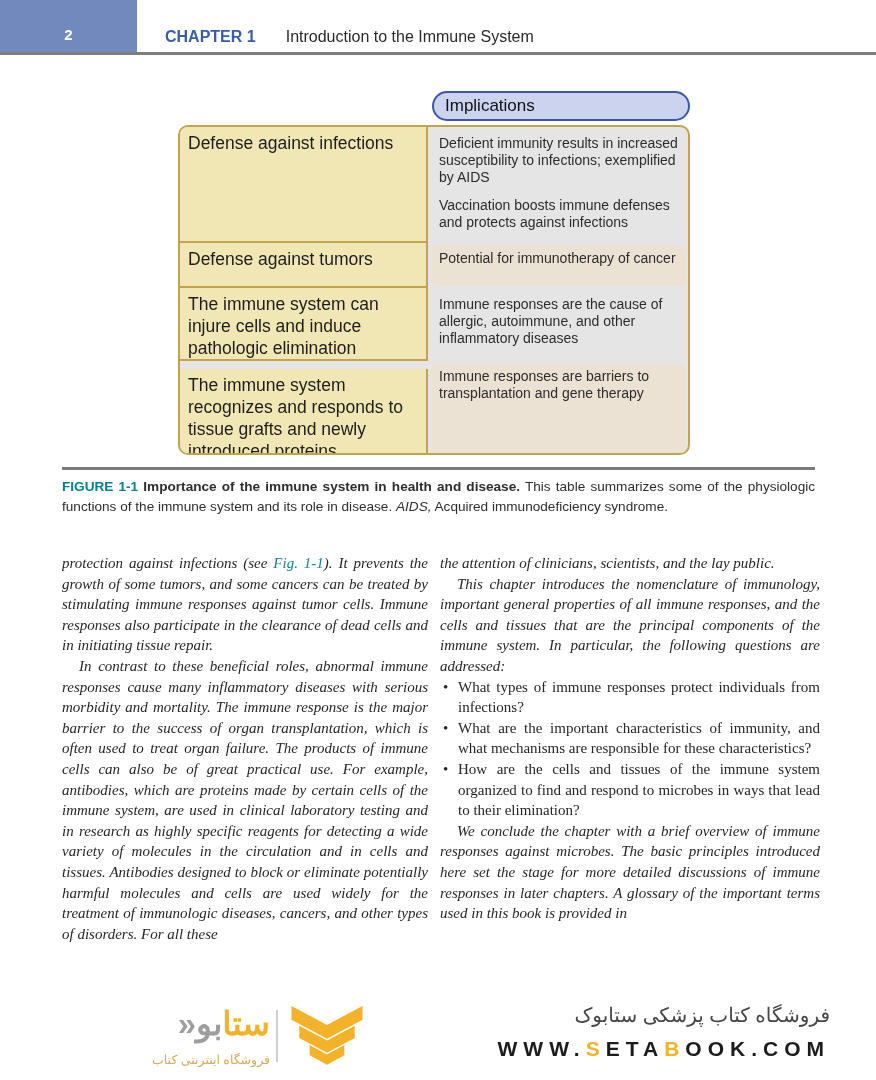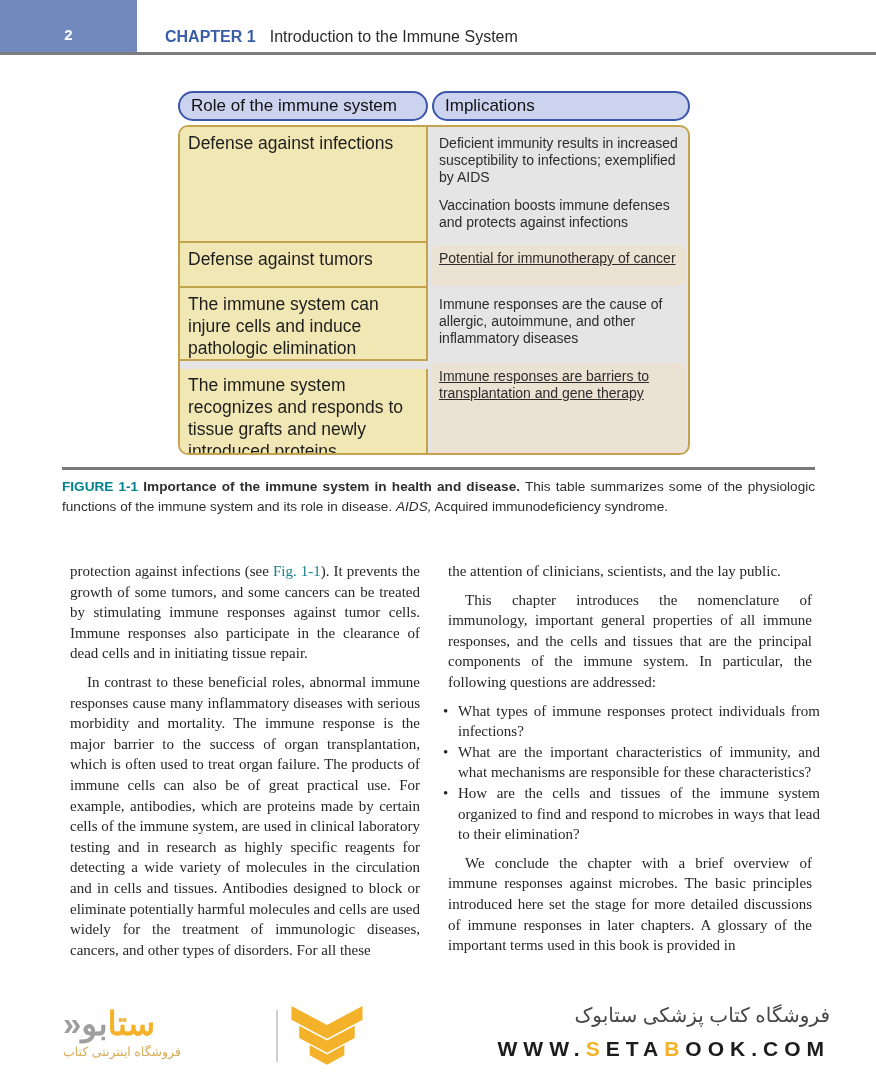--- a/index.html
+++ b/index.html
@@ -12,21 +12,21 @@
 
   
   .pagenum-box {
     position:absolute; left:0; top:0; width:137px; height:52px;
     background:#7289bd; color:#fff; font-weight:bold; font-size:15px;
     display:flex; align-items:flex-end; justify-content:center; padding-bottom:9px;
   }
   .chapter-line {
     position:absolute; left:165px; top:28px; font-size:16px; white-space:nowrap;
   }
-  .chapter-label { color:#3a5da8; font-weight:bold; margin-right:14px; }
+  .chapter-label { color:#3a5da8; font-weight:bold; margin-right:30px; }
   .chapter-title { color:#2a2a2a; }
   .header-rule { position:absolute; left:0; top:52px; width:876px; height:3px; background:#7d7d7d; }
 
   
   .pill {
     position:absolute; top:91px; height:30px;
     background:#ccd3ef; border:2px solid #3b56aa; border-radius:15px;
     font-size:17px; color:#111; line-height:26px; padding-left:11px;
     white-space:nowrap; overflow:hidden;
   }
@@ -41,60 +41,60 @@
   }
   .lcell {
     background:#f1e7b4; border-right:2px solid #c3a34c; border-bottom:2px solid #c3a34c;
     padding:5px 6px 0 8px; font-size:17.5px; line-height:1.26; color:#1d1d1d;
   }
   .lcell.last { border-bottom:none;margin-top:8px; }
   .rcell { padding:2px 3px; font-size:14px; line-height:1.22; color:#2c2c2c; }
   .rcell .plain { padding:6px 6px 0 8px; }
   .rcell .plain p { margin:0 0 11px 0; }
   .rcell .beige {
-    background:#ece2d4; border-radius:6px; height:100%; padding:5px 6px 0 8px;text-decoration:underline;
+    background:#ece2d4; border-radius:6px; height:100%; padding:5px 6px 0 8px;
   }
 
   
   .caption-rule { position:absolute; left:62px; top:467px; width:753px; height:3px; background:#7a7a7a; }
   .caption {
     position:absolute; left:62px; top:477px; width:753px;
     font-size:13.6px; line-height:20px; color:#2e2e2e; text-align:justify;
   }
   .caption .figlabel { color:#00838f; font-weight:bold; }
   .caption b { font-weight:bold; }
   .caption i { font-style:italic; }
 
   
   .bodycol {
     position:absolute; top:553px; height:455px; overflow:hidden;
     font-family:"Liberation Serif", serif; font-size:15px; line-height:20.6px;
     color:#262626; text-align:justify;
   }
   .col-l { left:62px;  width:366px; }
   .col-r { left:440px; width:380px; }
-  .bodycol p { margin:8px; }
+  .bodycol p { margin:0;font-style:italic; }
   .bodycol p.ind { text-indent:17px; }
   .fig-link { color:#19808f; }
   .bullet { position:relative; padding-left:18px; }
   .bullet .bullet-marker { position:absolute; left:3px; top:0; }
 
   .fade {
     position:absolute; left:0; top:965px; width:876px; height:55px;
     background:linear-gradient(to bottom, rgba(255,255,255,0) 0%, #ffffff 72%);
     pointer-events:none;
   }
 
   
   .footer { position:absolute; left:0; top:1000px; width:876px; height:80px; background:transparent; }
-  .logo-block { position:absolute; left:63px; top:6px; width:190px; text-align:left; direction:rtl; }
+  .logo-block { position:absolute; left:80px; top:6px; width:190px; text-align:right; direction:rtl; }
   .wordmark { font-size:33px; font-weight:bold; line-height:36px; white-space:nowrap; }
   .wm-y { color:#f3b229; }
   .wm-g { color:#9e9e9e; }
-  .logo-subtitle { font-size:12.5px; color:#d8ab56; margin-top:2px; }
+  .logo-subtitle { font-size:12.5px; color:#d8ab56; margin-top:10px; }
   .logo-divider { position:absolute; left:276px; top:10px; width:2px; height:52px; background:#cfcfcf; }
   .emblem { position:absolute; left:288px; top:2px; }
   .footer-right { position:absolute; right:46px; top:0; text-align:right; }
   .persian-line { font-size:20px; color:#474747; direction:rtl; line-height:30px; }
   .site-url {
     font-size:21px; font-weight:bold; letter-spacing:6px; color:#1c1c1c;
     margin-top:7px; white-space:nowrap;
   }
   .url-accent { color:#f3b229; }
 </style>
@@ -104,21 +104,20 @@
 <div class="page">
 
   <div class="pagenum-box">
     <span>2</span>
   </div>
   <div class="chapter-line">
     <span class="chapter-label">CHAPTER 1</span><span class="chapter-title">Introduction to the Immune System</span>
   </div>
   <div class="header-rule"></div>
 
-  <div class="pill pill1">Role of the immune system</div>
   <div class="pill pill2">Implications</div>
 
   <div class="tbl">
     <div class="lcell">Defense against infections</div>
     <div class="rcell">
       <div class="plain">
         <p>Deficient immunity results in increased susceptibility to infections; exemplified by AIDS</p>
         <p>Vaccination boosts immune defenses and protects against infections</p>
       </div>
     </div>

